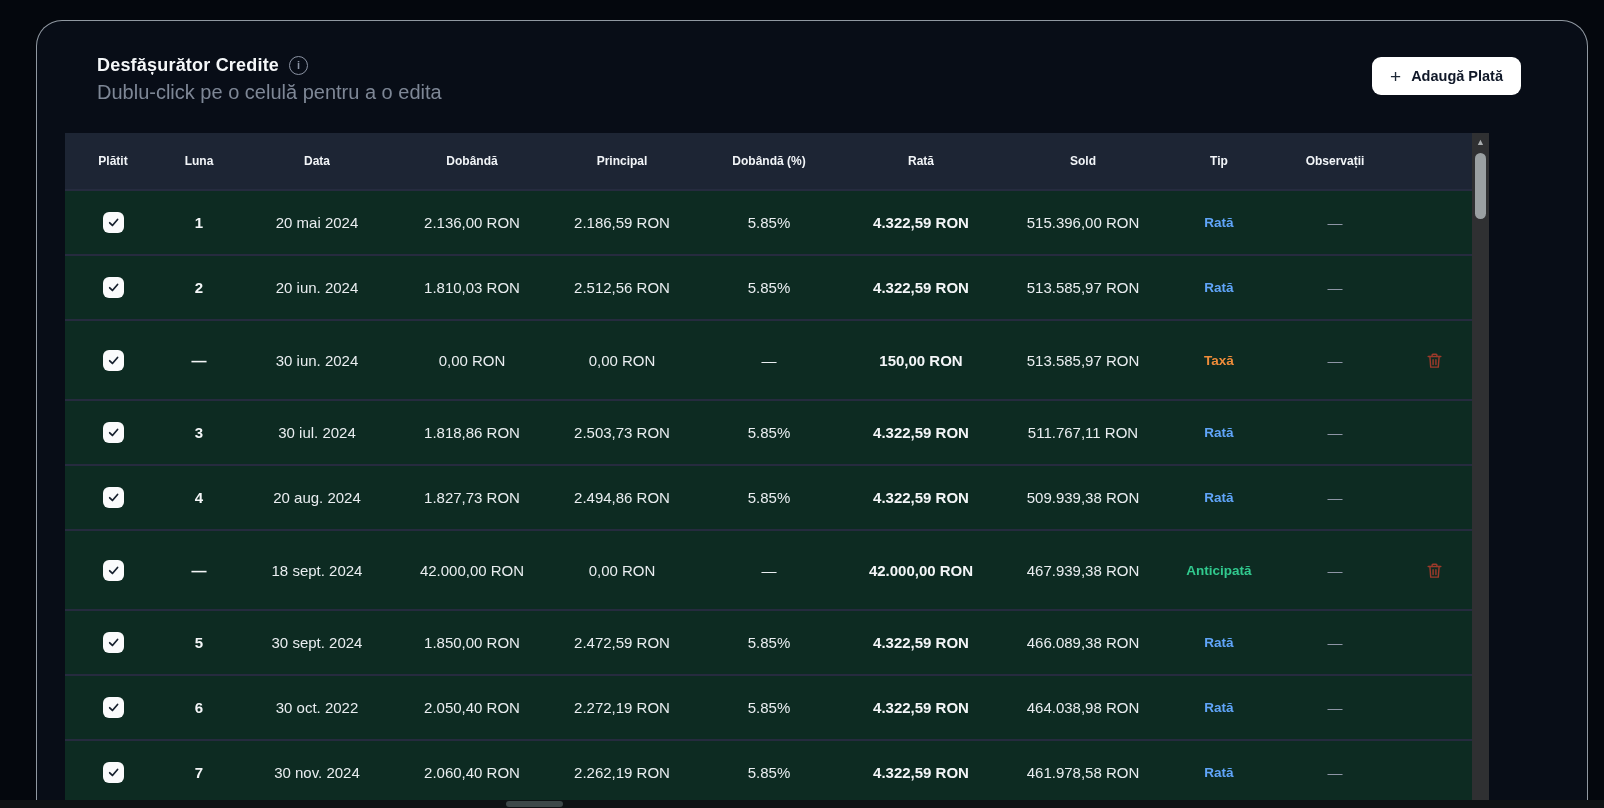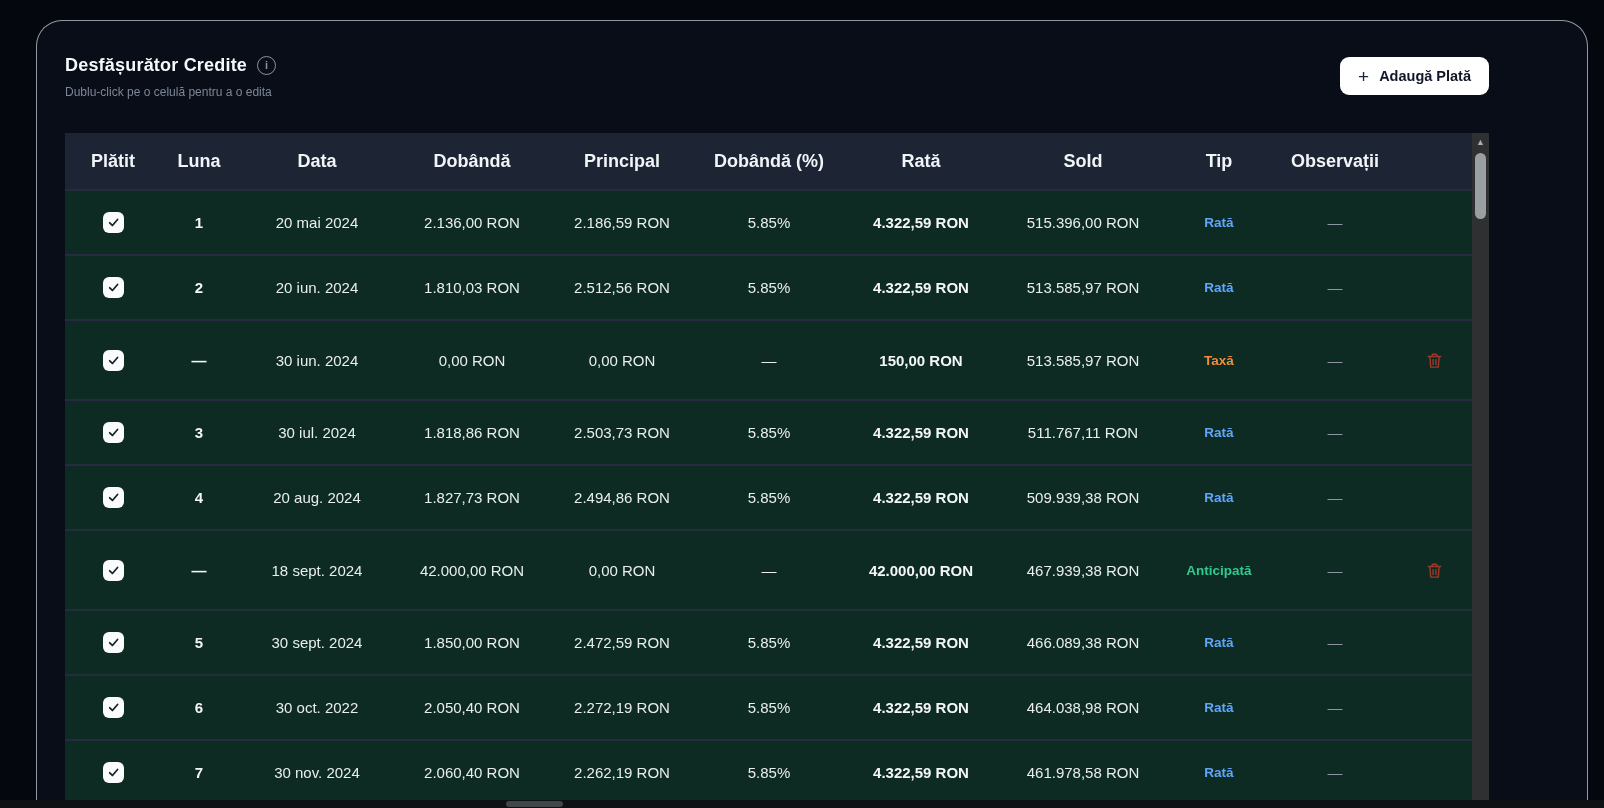--- a/index.html
+++ b/index.html
@@ -17,35 +17,36 @@
     background: #080d17;
     border: 1px solid rgba(190,199,208,0.75);
     border-radius: 26px;
     padding: 30px 28px 0 28px;
   }
   .card-header {
     width: 1424px;
     display: flex;
     justify-content: space-between;
     align-items: flex-start;
+    margin-left: 32px;
   }
   .title-row { display: flex; align-items: center; height: 28px; }
   .page-title { font-size: 18px; font-weight: 700; color: #f5f7f9; letter-spacing: .2px; }
   .info-icon {
     width: 19px; height: 19px;
     margin-left: 10px;
     border: 1.6px solid #8b93a3;
     border-radius: 50%;
     color: #8b93a3;
     font-size: 11px; font-weight: 600;
     font-style: normal;
     display: inline-flex; align-items: center; justify-content: center;
     cursor: pointer;
   }
-  .page-subtitle { font-size: 12px; color: #7e8796; height: 26px; line-height: 26px; }
+  .page-subtitle { font-size: 20px; color: #7e8796; height: 26px; line-height: 26px; }
   .add-btn {
     margin-top: 6px;
     display: flex; align-items: center; gap: 10px;
     background: var(--c-accent_button_bg, #ffffff);
     color: #101828;
     border: none; border-radius: 9px;
     padding: 0 18px; height: 38px;
     font-family: inherit;
     font-size: 14.5px; font-weight: 600;
     cursor: pointer;
@@ -60,21 +61,21 @@
   :root { --cols: 96px 76px 160px 150px 150px 144px 160px 164px 108px 124px 74px; }
   .thead {
     display: grid;
     grid-template-columns: var(--cols);
     width: 1407px;
     height: 56px;
     background: var(--c-header_bg, #1d2534);
   }
   .th {
     display: flex; align-items: center; justify-content: center;
-    font-size: 18px; font-weight: 700; color: #f2f5f8;
+    font-size: 12px; font-weight: 700; color: #f2f5f8;
   }
   .tbody { width: 1407px; }
   .tr {
     display: grid;
     grid-template-columns: var(--cols);
     height: 65px;
     background: var(--c-row_paid_bg, #0d2b22);
     border-top: 2px solid #262b3f;
   }
   .tr.tr-tall { height: 80px; }

